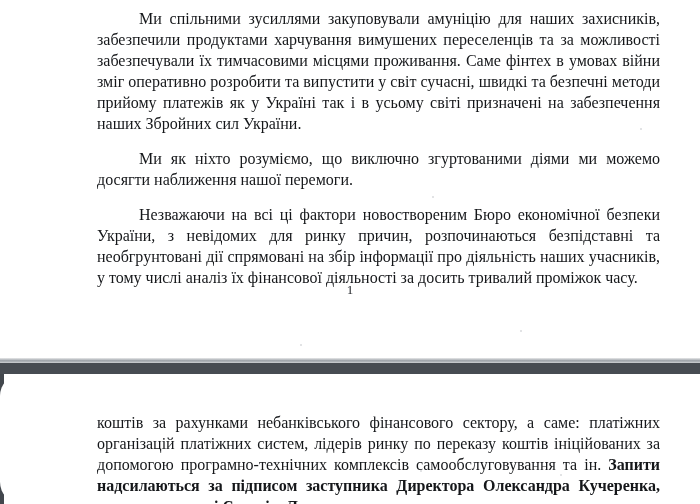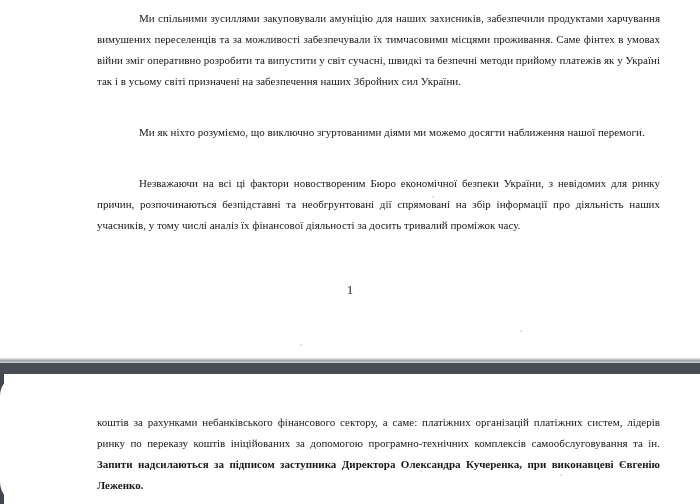--- a/index.html
+++ b/index.html
@@ -65,38 +65,38 @@
     width: 700px;
     height: 11px;
     background: #474c52;
   }
 
   .text-block {
     position: absolute;
     left: 97px;
     width: 563px;
     color: #15171a;
-    font-size: 11px;
+    font-size: 16px;
     line-height: 21px;
     text-align: justify;
     text-justify: inter-word;
     -webkit-font-smoothing: antialiased;
   }
 
   .text-block p {
     margin: 0;
     text-indent: 42px;
   }
 
   .text-block p.no-indent {
     text-indent: 0;
   }
 
   .text-block p + p {
-    margin-top: 30px;
+    margin-top: 14px;
   }
 
   
   .text-block p {
     text-align-last: left;
   }
 
   .strong {
     font-weight: bold;
   }

